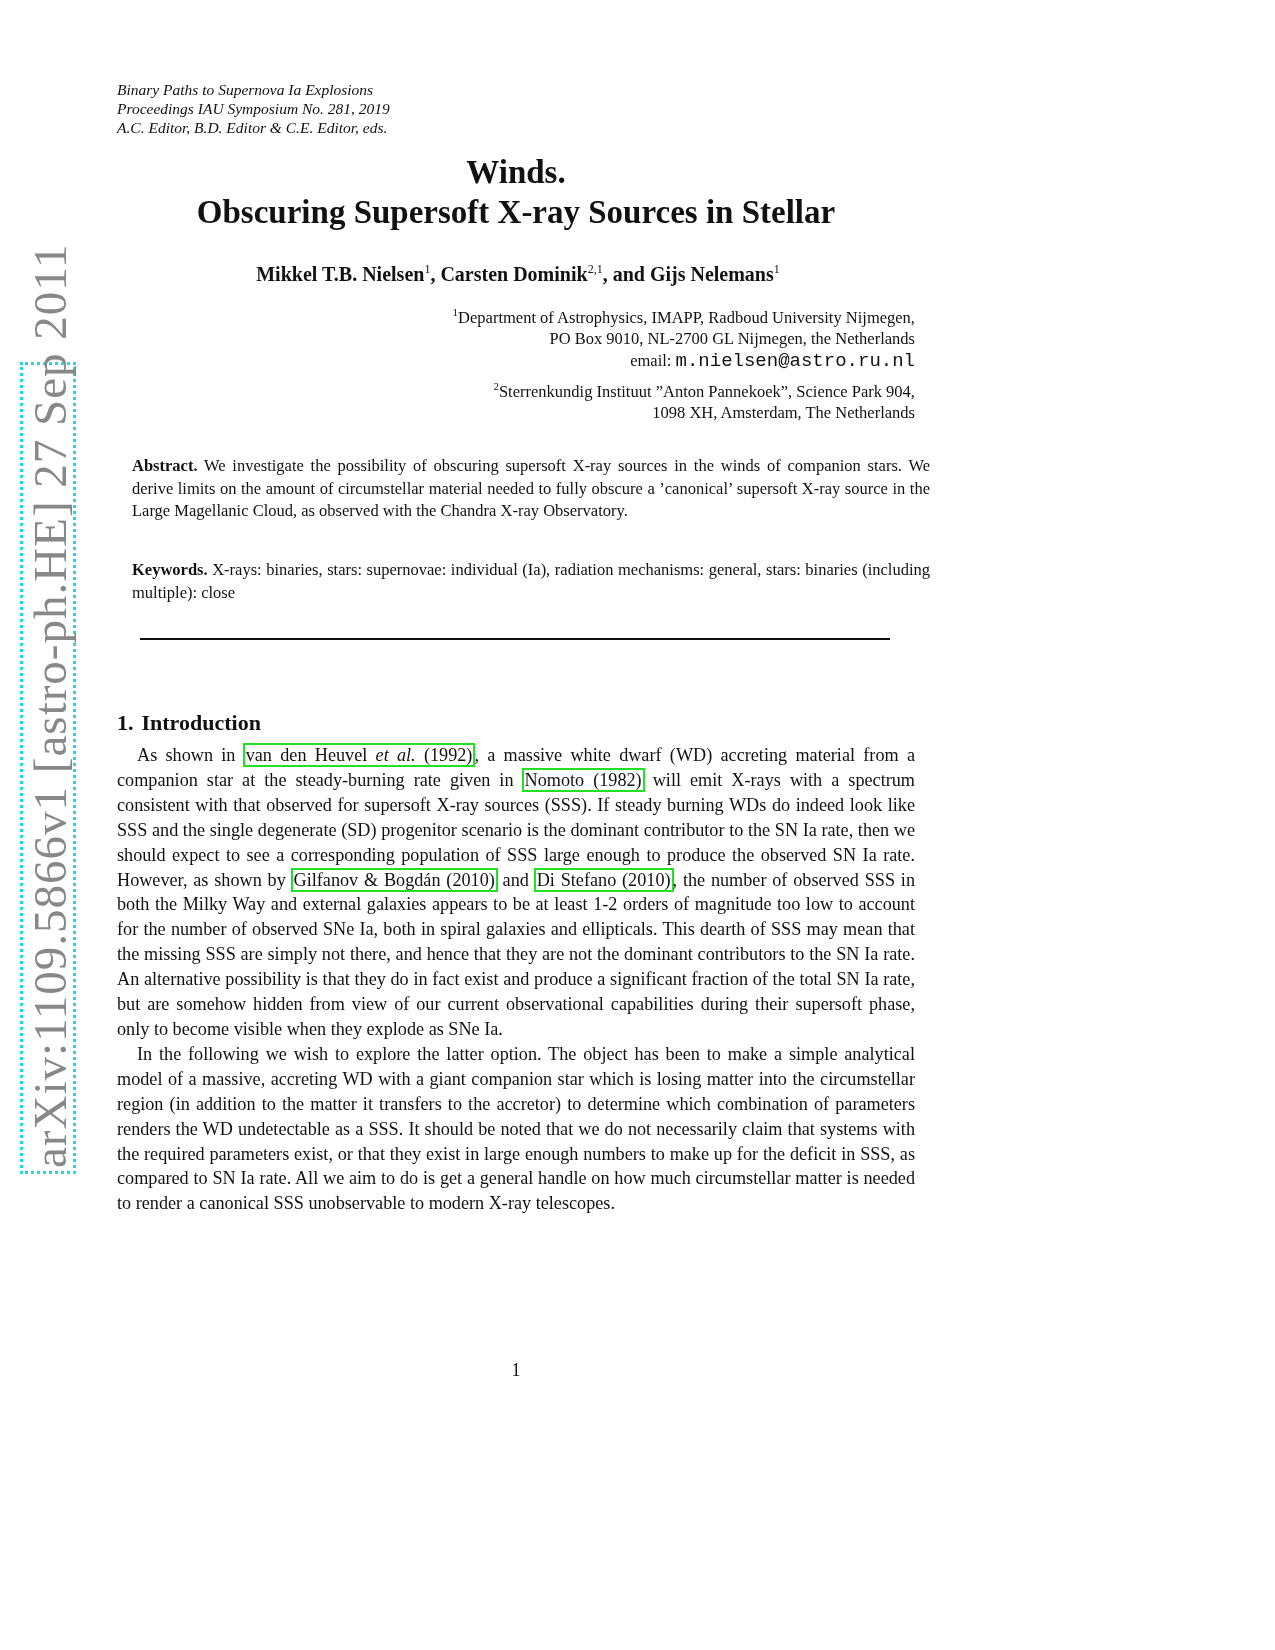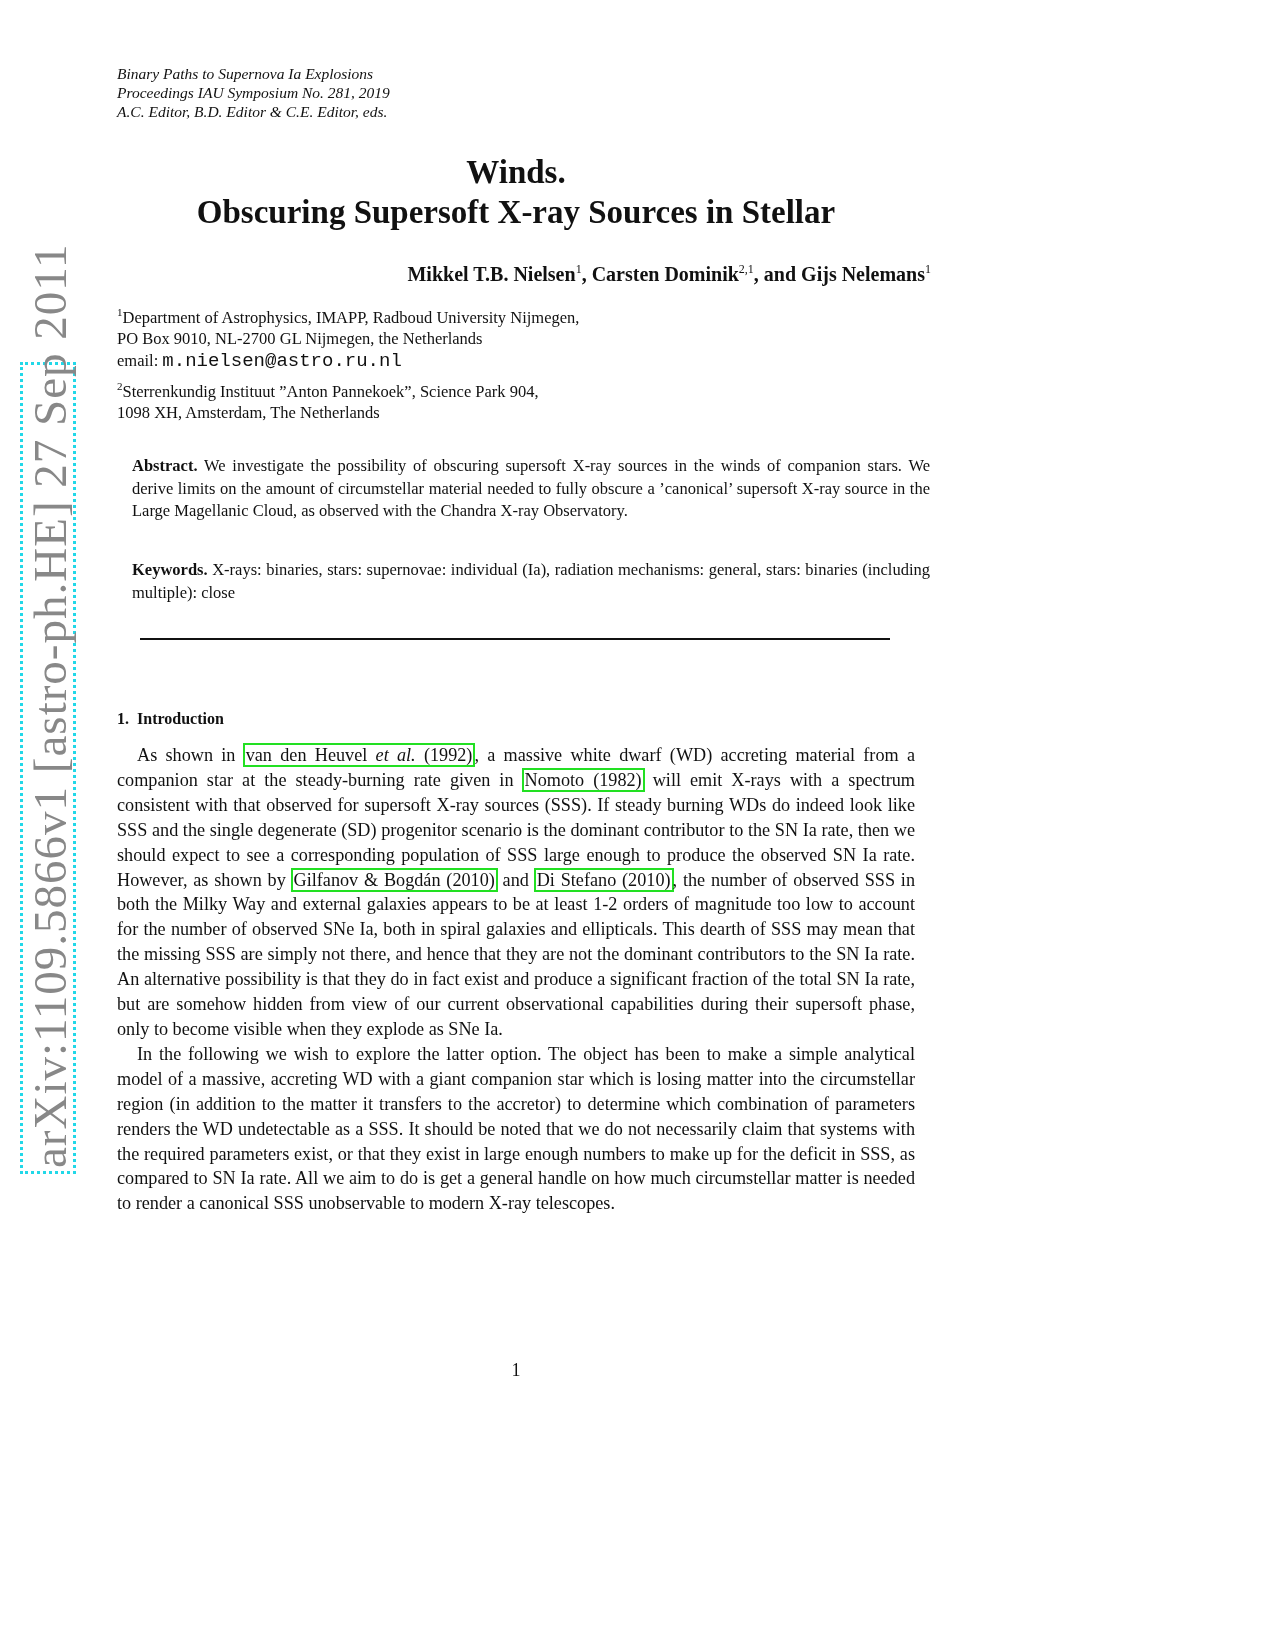--- a/index.html
+++ b/index.html
@@ -19,21 +19,21 @@
       position: absolute; left: 28px; top: 1168px;
       transform-origin: 0 0; transform: rotate(-90deg);
       white-space: nowrap; color: #888888;
       font-family: "Liberation Serif", "DejaVu Serif", serif;
       font-size: 47px; letter-spacing: 1px; line-height: 44px;
       width: 800px; text-align: center;
     }
 
     
     .header-left {
-      position: absolute; left: 117px; top: 64px;
+      position: absolute; left: 117px; top: 80px;
       font-style: italic; font-size: 15.5px; line-height: 19px;
       font-family: "Liberation Serif", serif;
     }
     .header-right {
       position: absolute; right: 360px; top: 83px; text-align: right;
       font-size: 15.5px; line-height: 19px; font-family: "Liberation Serif", serif;
     }
     .header-right div { white-space: nowrap; }
     .copyright-symbol {
       display: inline-block; border: 1px solid #111; border-radius: 50%;
@@ -41,28 +41,28 @@
       text-align: center; vertical-align: 1px; margin-right: 4px;
     }
 
     
     .title {
       position: absolute; left: 117px; width: 798px; top: 152px;
       text-align: center; font-weight: bold; font-size: 33px; line-height: 40px;
       font-family: "Liberation Serif", serif;
     }
     .authors {
-      position: absolute; left: 133px; width: 798px; top: 262px;
-      text-align: right; font-weight: bold; font-size: 20px;
+      position: absolute; left: 119px; width: 798px; top: 262px;
+      text-align: center; font-weight: bold; font-size: 20px;
       font-family: "Liberation Serif", serif;
     }
     .authors sup { font-weight: normal; font-size: 12px; }
     .affil {
       position: absolute; left: 117px; width: 798px; top: 302px;
-      text-align: left; font-size: 16.5px; line-height: 21.5px;
+      text-align: right; font-size: 16.5px; line-height: 21.5px;
       font-family: "Liberation Serif", serif;
     }
     .affil sup { font-size: 11px; }
     .affil .mono { font-family: "Liberation Mono", "DejaVu Sans Mono", monospace; font-size: 19px; }
     .affil .gap { height: 4px; }
 
     
     .abstract, .keywords {
       position: absolute; left: 132px; width: 798px;
       font-size: 16.5px; line-height: 22.5px; text-align: justify;
@@ -73,21 +73,21 @@
     .abstract b, .keywords b { font-weight: bold; }
 
     .rule {
       position: absolute; left: 140px; width: 750px; top: 638px; height: 0;
       border-top: 2px solid #111;
     }
 
     
     .section-heading {
       position: absolute; left: 117px; top: 710px;
-      font-weight: bold; font-size: 16px; font-family: "Liberation Serif", serif;
+      font-weight: bold; font-size: 22px; font-family: "Liberation Serif", serif;
     }
     .section-heading .num { margin-right: 8px; }
     .body-text {
       position: absolute; left: 117px; width: 798px; top: 743px;
       font-size: 18.2px; line-height: 24.9px; text-align: justify;
       font-family: "Liberation Serif", serif;
     }
     .body-text p { margin: 0; text-indent: 20px; }
     .cite {
       border: 2px solid #22e022; padding: 0 1px; margin: 0 -1px;

